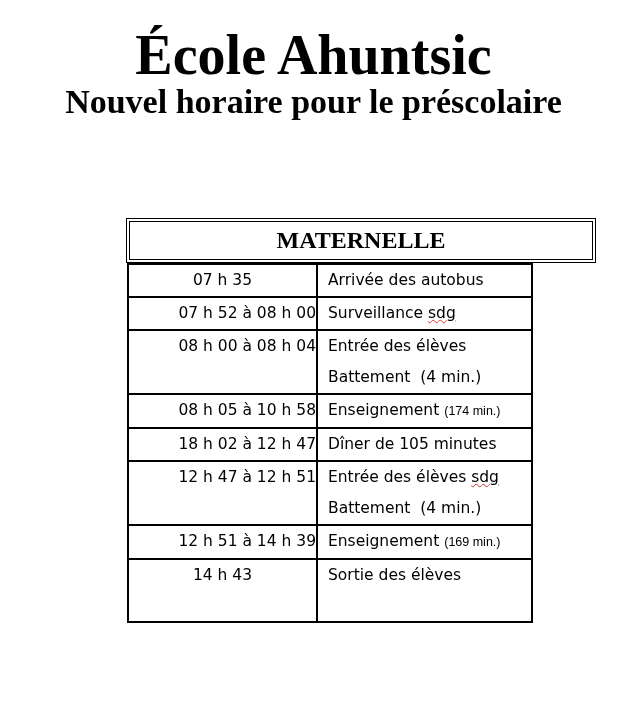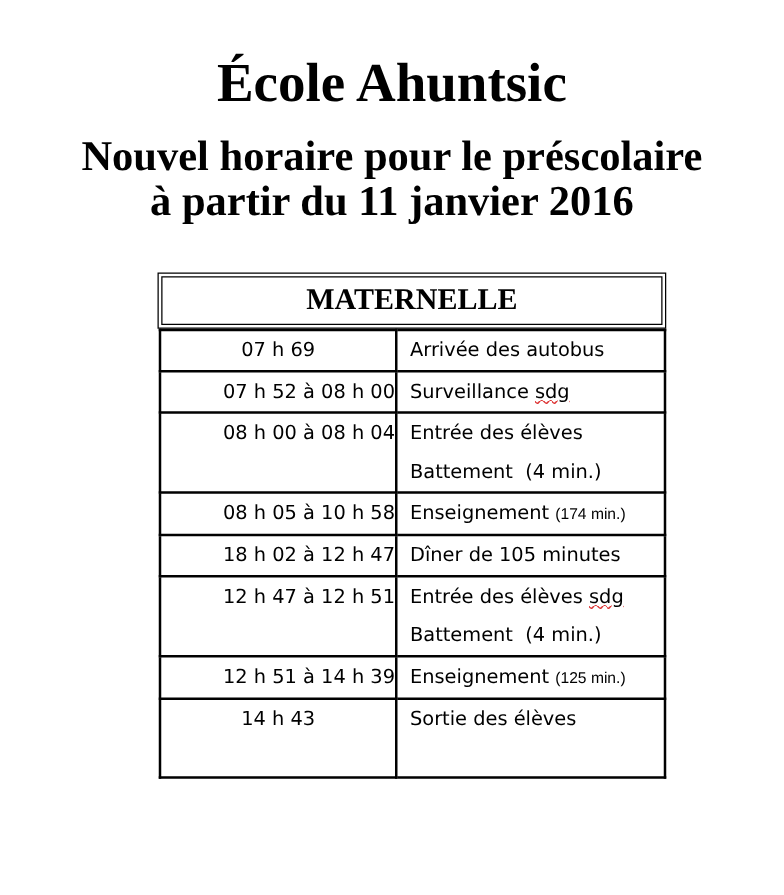--- a/index.html
+++ b/index.html
@@ -1,48 +1,47 @@
 <!DOCTYPE html>
 <html><head>
 <meta charset="utf-8">
 <style>
   html, body { margin: 0; padding: 0; background: #ffffff; }
   body { width: 627px; height: 716px; position: relative; overflow: hidden; color: #000; }
   .title-block { position: absolute; left: 0; top: 26px; width: 627px; text-align: center; font-family: "Liberation Serif", "DejaVu Serif", serif; font-weight: bold; }
-  .title { font-size: 44px; line-height: 50px; margin: 16px; letter-spacing: 0px; }
+  .title { font-size: 56px; line-height: 50px; margin: 4px; letter-spacing: 0px; }
   .subtitle { font-size: 34px; line-height: 36px; margin: 0; }
-  .header-box { position: absolute; left: 126px; top: 218px; width: 407px; height: 45px; box-sizing: border-box; border: 1px solid #000; }
+  .header-box { position: absolute; left: 126px; top: 218px; width: 470px; height: 45px; box-sizing: border-box; border: 1px solid #000; }
   .header-inner { position: absolute; left: 2px; top: 2px; right: 2px; bottom: 2px; border: 1px solid #000; display: flex; align-items: center; justify-content: center; font-family: "Liberation Serif", "DejaVu Serif", serif; font-weight: bold; font-size: 24px; }
   table.sched { position: absolute; left: 127px; top: 263px; width: 406px; border-collapse: collapse; font-family: "DejaVu Sans", "Liberation Sans", sans-serif; font-size: 15.5px; }
   table.sched td { border: 2px solid #000; vertical-align: top; padding: 0; line-height: 31px; }
   td.time { width: 178px; padding-left: 9px !important; white-space: nowrap; text-align: right; }
   td.time.center { text-align: center; padding-left: 0 !important; }
   td.act { padding-left: 10px !important; white-space: nowrap; }
   .small { font-family: "Liberation Sans", sans-serif; font-size: 12.5px; margin-top: 48px; }
   .spell { text-decoration: underline wavy #d33; text-decoration-thickness: 1px; }
   tr.h1 td { height: 30px; }
   tr.h2 td { height: 61px; }
 </style>
 </head>
 <body>
 
 <div class="title-block">
   <div class="title">École Ahuntsic</div>
   <div class="subtitle">Nouvel horaire pour le préscolaire</div>
-  <div class="subtitle">à partir du 11 janvier 2016</div>
 </div>
 
 <div class="header-box">
   <div class="header-inner">MATERNELLE</div>
 </div>
 
 <table class="sched">
   <tbody>
     <tr class="h1">
-      <td class="time center">07 h 69</td>
+      <td class="time center">07 h 35</td>
       <td class="act"><span>Arrivée des autobus</span></td>
     </tr>
     <tr class="h1">
       <td class="time">07 h 52 à 08 h 00</td>
       <td class="act"><span>Surveillance <span class="spell">sdg</span></span></td>
     </tr>
     <tr class="h2">
       <td class="time">08 h 00 à 08 h 04</td>
       <td class="act">
         <div>Entrée des élèves</div>
@@ -59,20 +58,20 @@
     </tr>
     <tr class="h2">
       <td class="time">12 h 47 à 12 h 51</td>
       <td class="act">
         <div>Entrée des élèves <span class="spell">sdg</span></div>
         <div style="white-space:pre">Battement  (4 min.)</div>
       </td>
     </tr>
     <tr class="h1">
       <td class="time">12 h 51 à 14 h 39</td>
-      <td class="act"><span>Enseignement</span> <span class="small">(125 min.)</span></td>
+      <td class="act"><span>Enseignement</span> <span class="small">(169 min.)</span></td>
     </tr>
     <tr class="h2">
       <td class="time center">14 h 43</td>
       <td class="act"><span>Sortie des élèves</span></td>
     </tr>
   </tbody>
 </table>
 
 </body></html>

